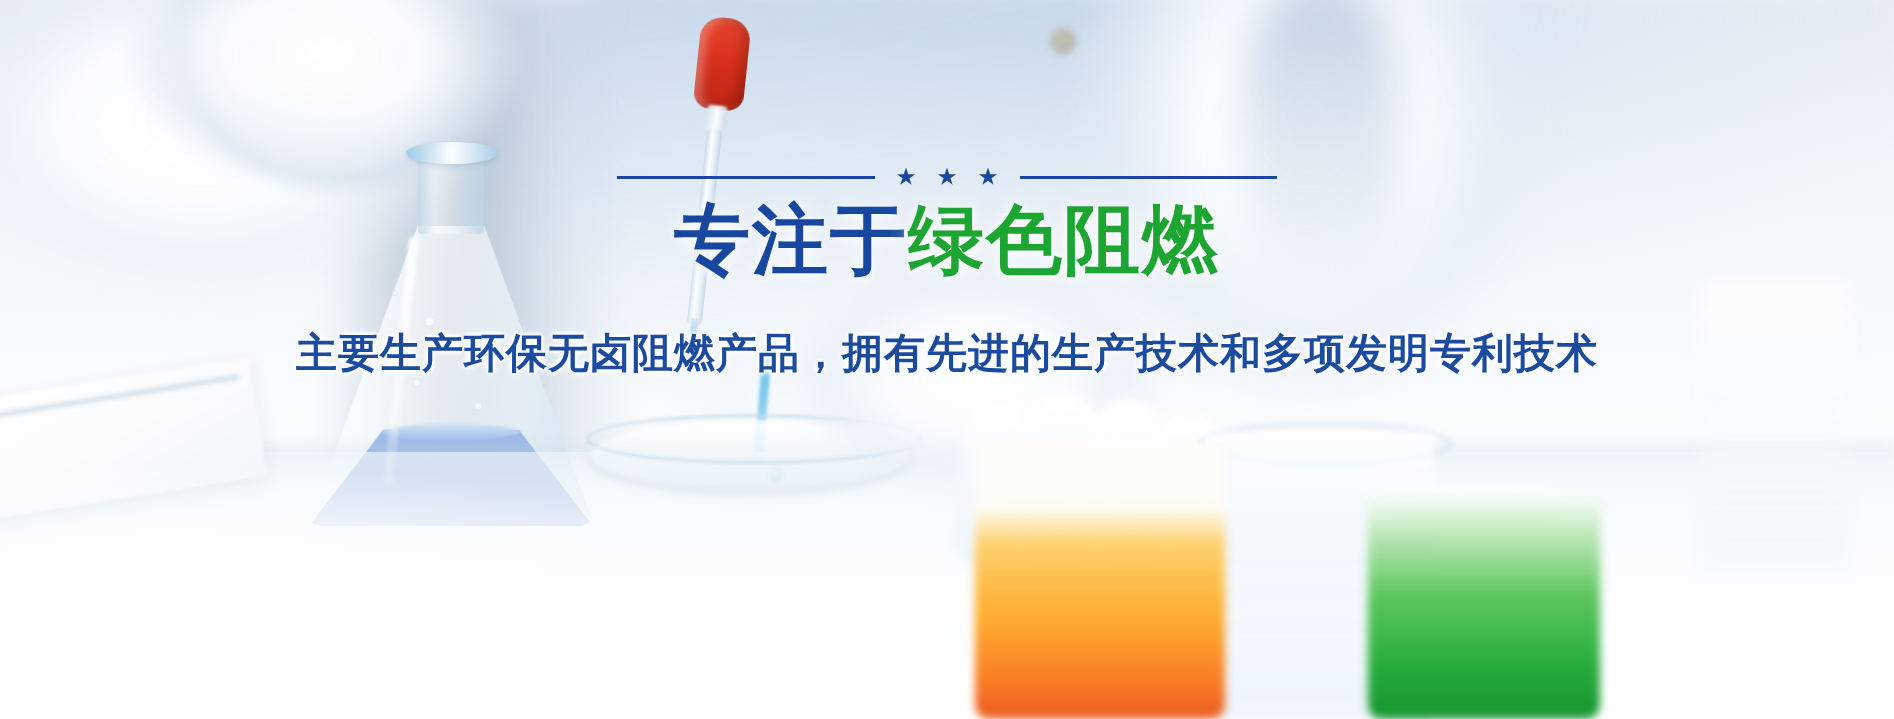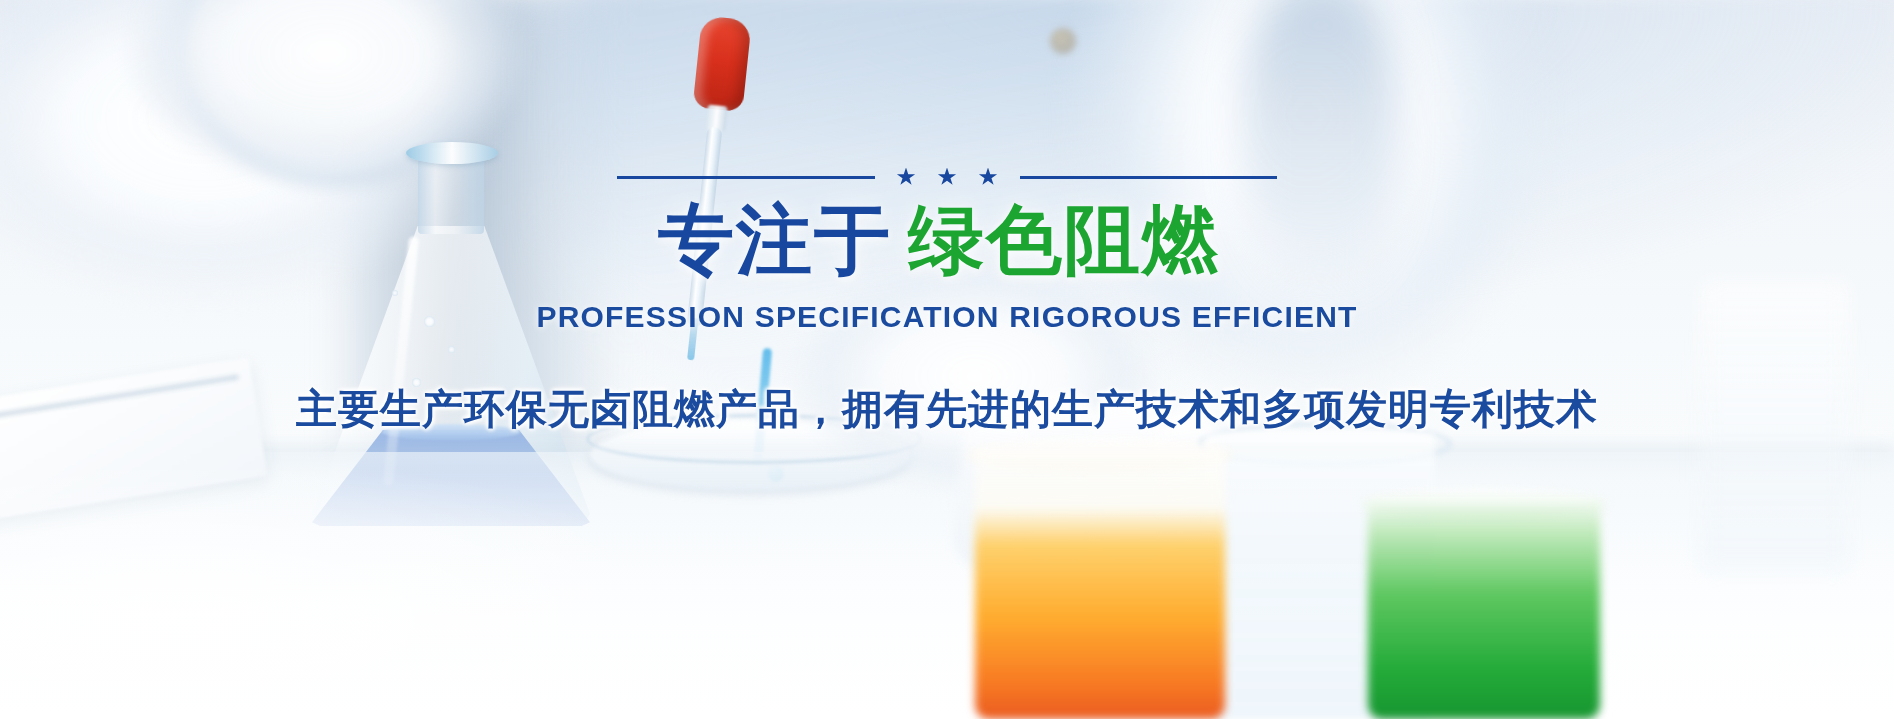--- a/index.html
+++ b/index.html
@@ -314,21 +314,21 @@
     clip-path:polygon(50% 0%,61.8% 35%,98% 35%,68.2% 57%,79.4% 91%,50% 70%,20.6% 91%,31.8% 57%,2% 35%,38.2% 35%);
   }
 
   
   .headline{
     font-size:76px;line-height:1;font-weight:700;letter-spacing:2px;
     white-space:nowrap;display:flex;align-items:baseline;
     text-shadow:0 2px 10px rgba(255,255,255,0.85), 0 0 24px rgba(255,255,255,0.65);
   }
   .hl-blue{color:#17479e;}
-  .hl-green{color:#1da532;margin:0 16px;}
+  .hl-green{color:#1da532;margin:0 0;}
 
   
   .subline{
     margin-top:22px;
     font-size:30px;font-weight:700;letter-spacing:1.2px;color:#1b4b9e;
     white-space:nowrap;
     text-shadow:0 1px 7px rgba(255,255,255,0.9);
   }
 
   
@@ -416,18 +416,17 @@
         <div class="star"></div>
       </div>
       <div class="rule"></div>
     </div>
 
     <div class="headline">
       <span class="hl-blue">专注于</span>
       <span class="hl-green">绿色阻燃</span>
     </div>
 
-    <div class="subline">PROFESSION SPECIFICATION RIGOROUS EFFICIENT</div>
 
     <div class="tagline">主要生产环保无卤阻燃产品，拥有先进的生产技术和多项发明专利技术</div>
 
   </div>
 </div>
 
 </body></html>

